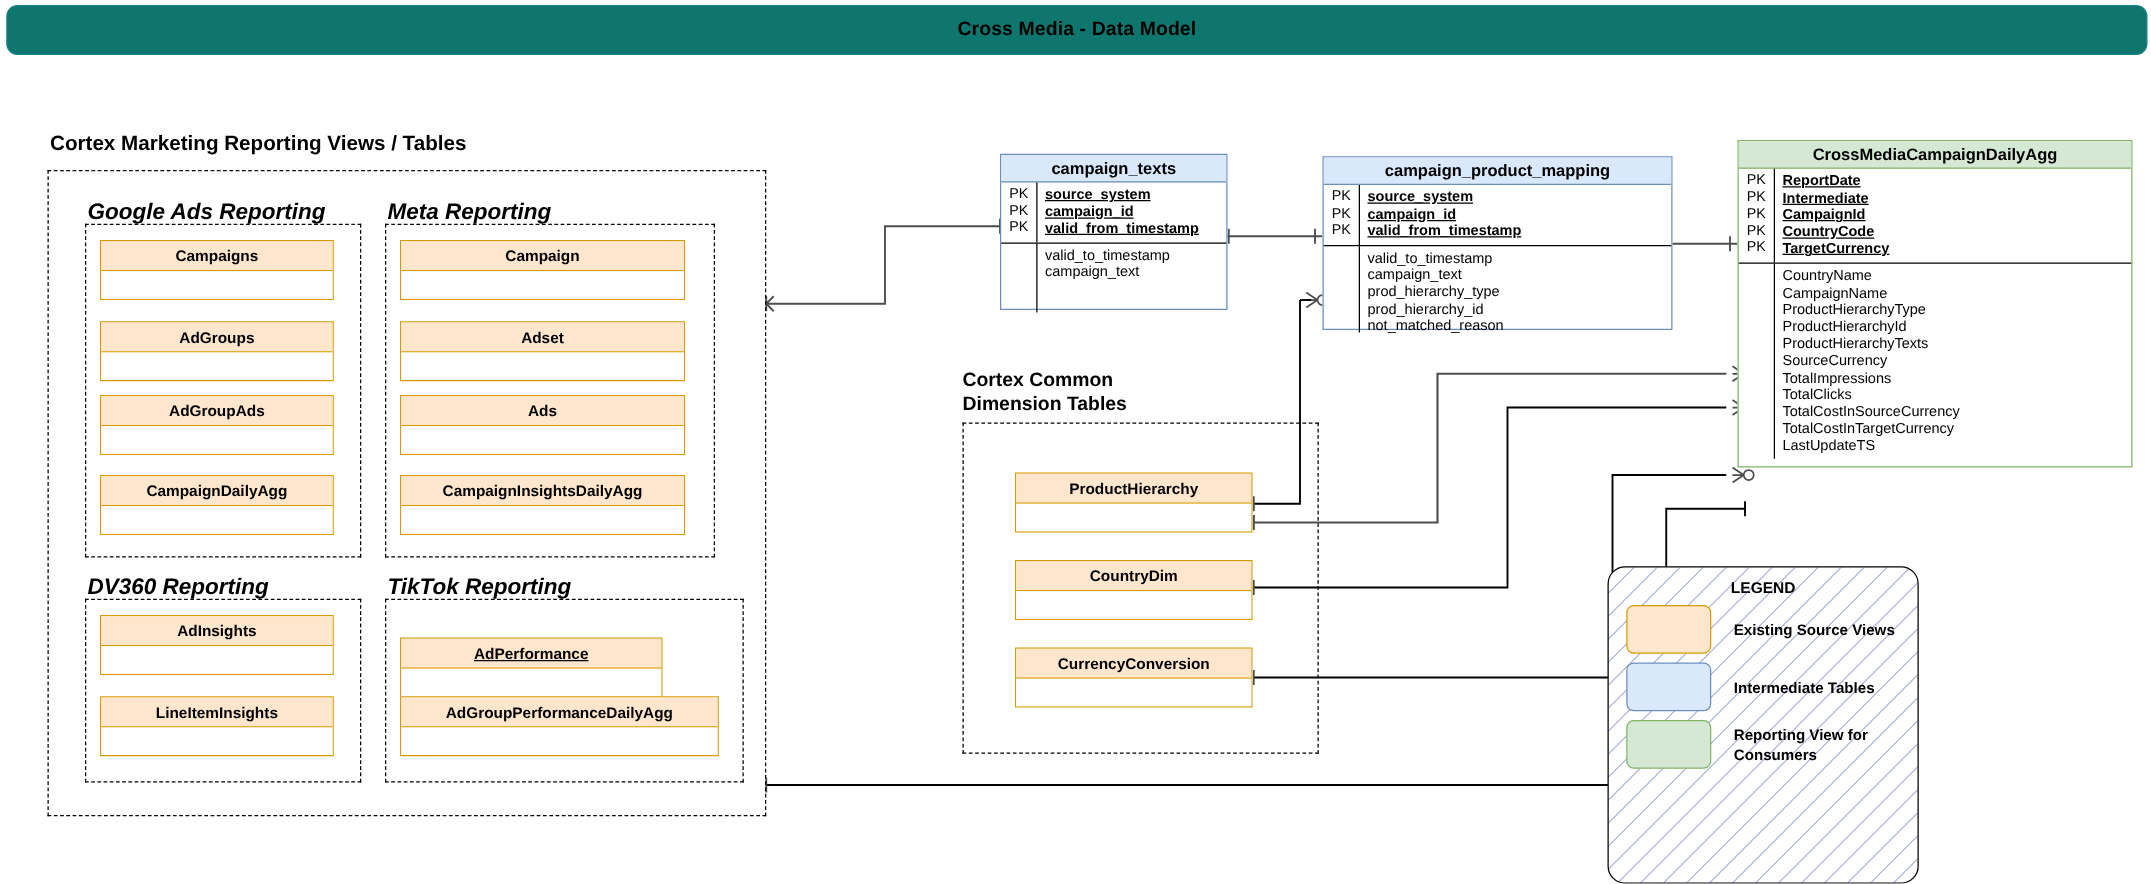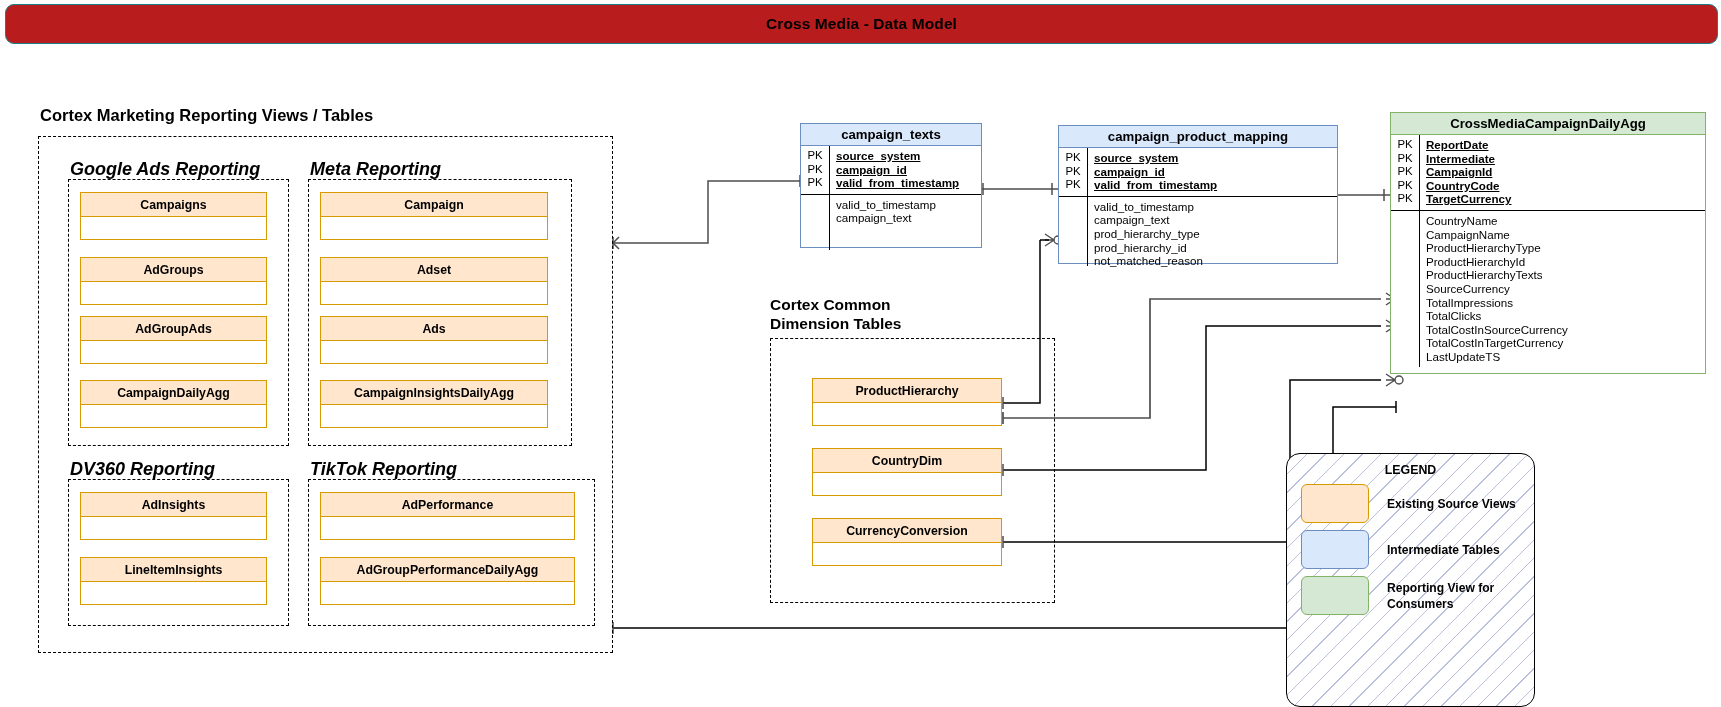--- a/index.html
+++ b/index.html
@@ -15,21 +15,21 @@
     width: 1721px;
     height: 707px;
     overflow: hidden;
     background: #ffffff;
   }
   
   #title-banner {
     position: absolute;
     left: 5px; top: 4px;
     width: 1711px; height: 38px;
-    background: #b91c1c;
+    background: #0f766e;
     border: 1.4px solid #17808b;
     border-radius: 9px;
     display: flex; align-items: center; justify-content: center;
     font-size: 15.5px; font-weight: bold;
     letter-spacing: .1px;
   }
   
   .section-title {
     position: absolute;
     font-size: 16.5px;
@@ -266,21 +266,21 @@
     <div class="body"></div>
   </div>
   <div class="srcbox" style="left:80px; top:557px; width:187px; height:48px;text-align:right;">
     <div class="hdr">LineItemInsights</div>
     <div class="body"></div>
   </div>
 
   <div class="group-label" style="left:310px; top:459px;">TikTok Reporting</div>
   <div class="dashed-box" style="left:308px; top:479px; width:285px; height:145px;"></div>
 
-  <div class="srcbox" style="left:320px; top:492px; width:255px; height:48px;">
+  <div class="srcbox" style="left:320px; top:510px; width:210px; height:48px;text-decoration:underline;">
     <div class="hdr">AdPerformance</div>
     <div class="body"></div>
   </div>
   <div class="srcbox" style="left:320px; top:557px; width:255px; height:48px;">
     <div class="hdr">AdGroupPerformanceDailyAgg</div>
     <div class="body"></div>
   </div>
 
   <div class="section-title" style="left:770px; top:295px; font-size:15.5px;">Cortex Common
 Dimension Tables</div>

